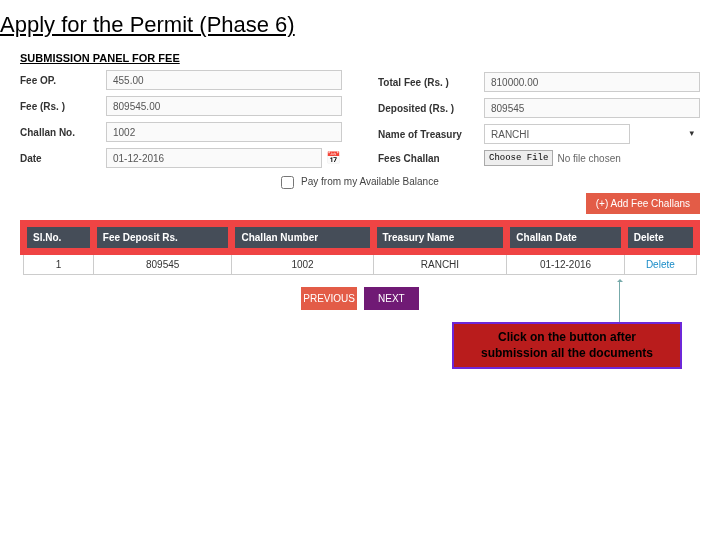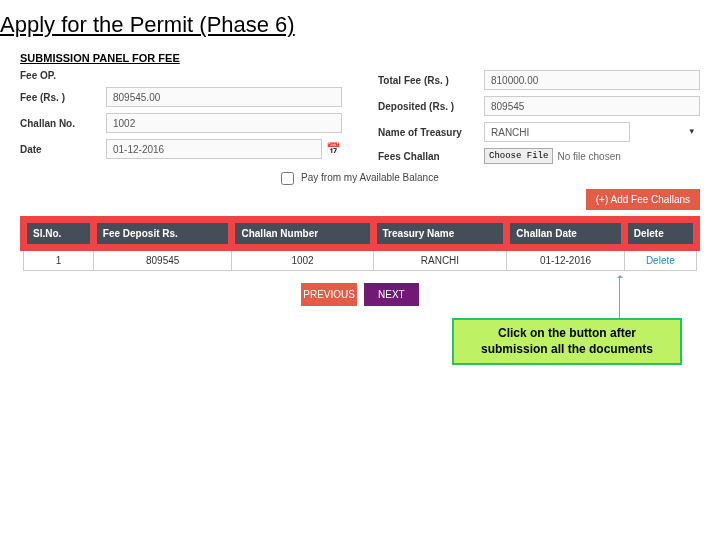--- a/index.html
+++ b/index.html
@@ -1,21 +1,21 @@
 <!DOCTYPE html>
 <html><head>
 <meta charset="utf-8">
 <style>
   * { box-sizing: border-box; margin: 0; padding: 0; }
   body { font-family: Arial, Helvetica, sans-serif; font-size: 11px; color: #333; background: #fff; width: 720px; }
   .page-title { text-align: left; font-size: 22px; font-weight: normal; text-decoration: underline; margin: 12px 0 14px; color: #000; }
   .section-title { font-size: 11px; font-weight: bold; text-decoration: underline; margin: 0 0 6px 20px; color: #000; }
   .panel-wrap { padding: 0 20px; }
   .panel-header { background: #f5f5f5; border-bottom: 2px solid #1aaec7; color: #666; font-size: 11px; padding: 6px 10px; margin-bottom: 10px; }
-  .form-grid { display: flex; gap: 36px; }
+  .form-grid { display: flex; gap: 36px; align-items: center; }
   .form-col { flex: 1; display: flex; flex-direction: column; gap: 6px; }
   .form-row { display: flex; align-items: center; gap: 6px; }
   .form-row .lbl { width: 80px; font-size: 10px; font-weight: bold; color: #333; }
   .form-row .lbl2 { width: 100px; font-size: 10px; font-weight: bold; color: #333; }
   .ctrl { flex: 1; height: 20px; border: 1px solid #ccc; background: #fafafa; padding: 2px 6px; font-size: 10px; color: #555; }
   .ctrl.select { background: #fff; }
   .date-row { display: flex; align-items: center; gap: 4px; }
   .cal-icon { width: 16px; height: 16px; display: inline-flex; align-items: center; justify-content: center; font-size: 12px; color: #555; }
   .file-row { display: flex; align-items: center; gap: 4px; }
   .file-btn { border: 1px solid #aaa; background: #eee; font-size: 9px; padding: 2px 4px; cursor: pointer; font-family: Liberation Mono, monospace; }
@@ -27,36 +27,37 @@
   table.data { width: 100%; border-collapse: collapse; margin-bottom: 12px; }
   table.data th { background: #454d58; color: #fff; font-size: 10px; font-weight: bold; padding: 5px 6px; text-align: left; border: 7px solid #ef4444; }
   table.data td { background: #fff; font-size: 10px; padding: 4px 6px; border: 1px solid #ccc; text-align: center; color: #333; }
   .del-link { color: #1a8cc7; cursor: pointer; }
   .nav-row { text-align: center; margin-bottom: 18px; }
   .btn-prev { background: #e35c47; color: #fff; border: none; font-size: 10px; padding: 6px 2px; cursor: pointer; margin-right: 4px; text-align: center; }
   .btn-next { background: #701a75; color: #fff; border: none; font-size: 10px; padding: 6px 14px; cursor: pointer; }
   .callout-wrap { position: relative; min-height: 52px; }
   .callout-arrow { position: absolute; right: 80px; top: -46px; width: 1px; height: 46px; border-left: 1px solid #7aa; }
   .callout-arrow::before { content: ""; position: absolute; top: 0; left: -3px; border: 3px solid transparent; border-bottom-color: #7aa; transform: translateY(-6px); }
-  .callout { position: absolute; right: 18px; top: -6px; border: 2px solid #22c55e; padding: 6px 10px; font-size: 12px; font-weight: bold; color: #000; background: #bef264; text-align: center; width: 230px; line-height: 1.3; }
+  .callout { position: absolute; right: 18px; top: -6px; border: 2px solid #6d28d9; padding: 6px 10px; font-size: 12px; font-weight: bold; color: #000; background: #b91c1c; text-align: center; width: 230px; line-height: 1.3; }
   .caret { position: absolute; right: 6px; top: 4px; font-size: 9px; color: #333; }
   .select-wrap { position: relative; flex: 1; }
 </style>
 </head>
 <body>
 
 <h1 class="page-title">Apply for the Permit (Phase 6)</h1>
 <div class="section-title">SUBMISSION PANEL FOR FEE</div>
 
 <div class="panel-wrap">
 
   <div class="form-grid">
     <div class="form-col">
       <div class="form-row">
         <div class="lbl">Fee OP.</div>
+        <input class="ctrl" value="455.00" style="">
       </div>
       <div class="form-row">
         <div class="lbl">Fee (Rs. )</div>
         <input class="ctrl" value="809545.00" style="">
       </div>
       <div class="form-row">
         <div class="lbl">Challan No.</div>
         <input class="ctrl" value="1002" style="">
       </div>
       <div class="form-row">

